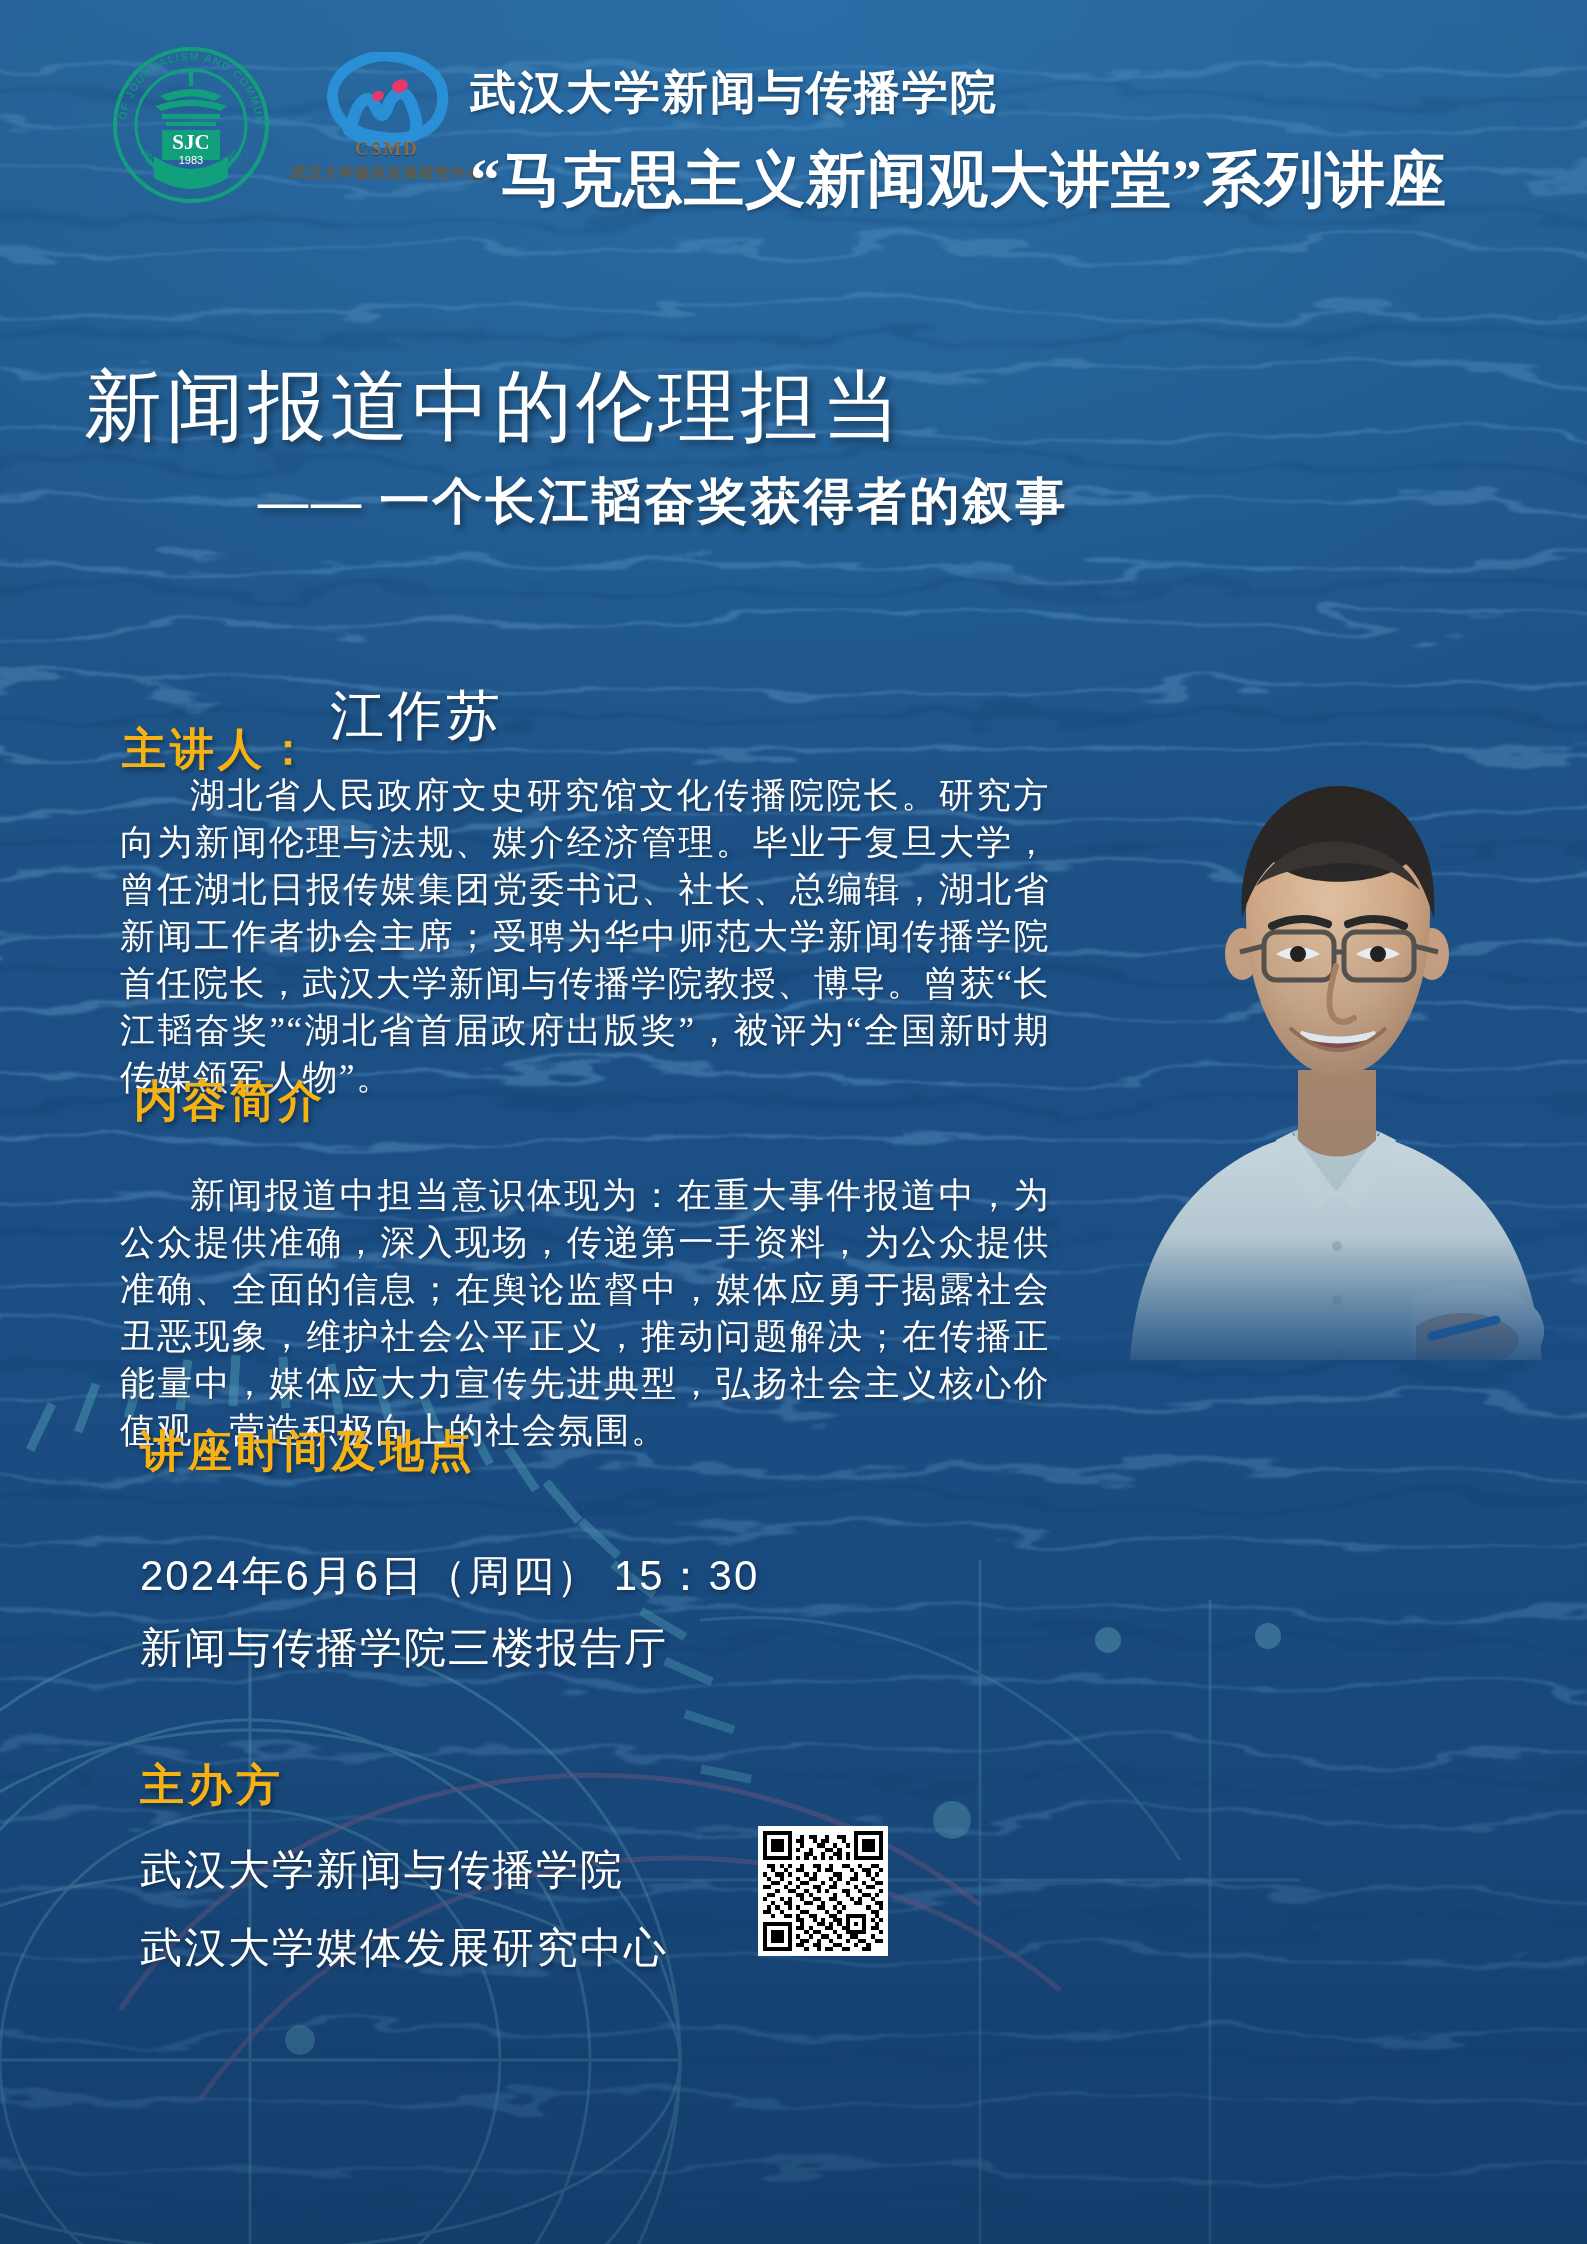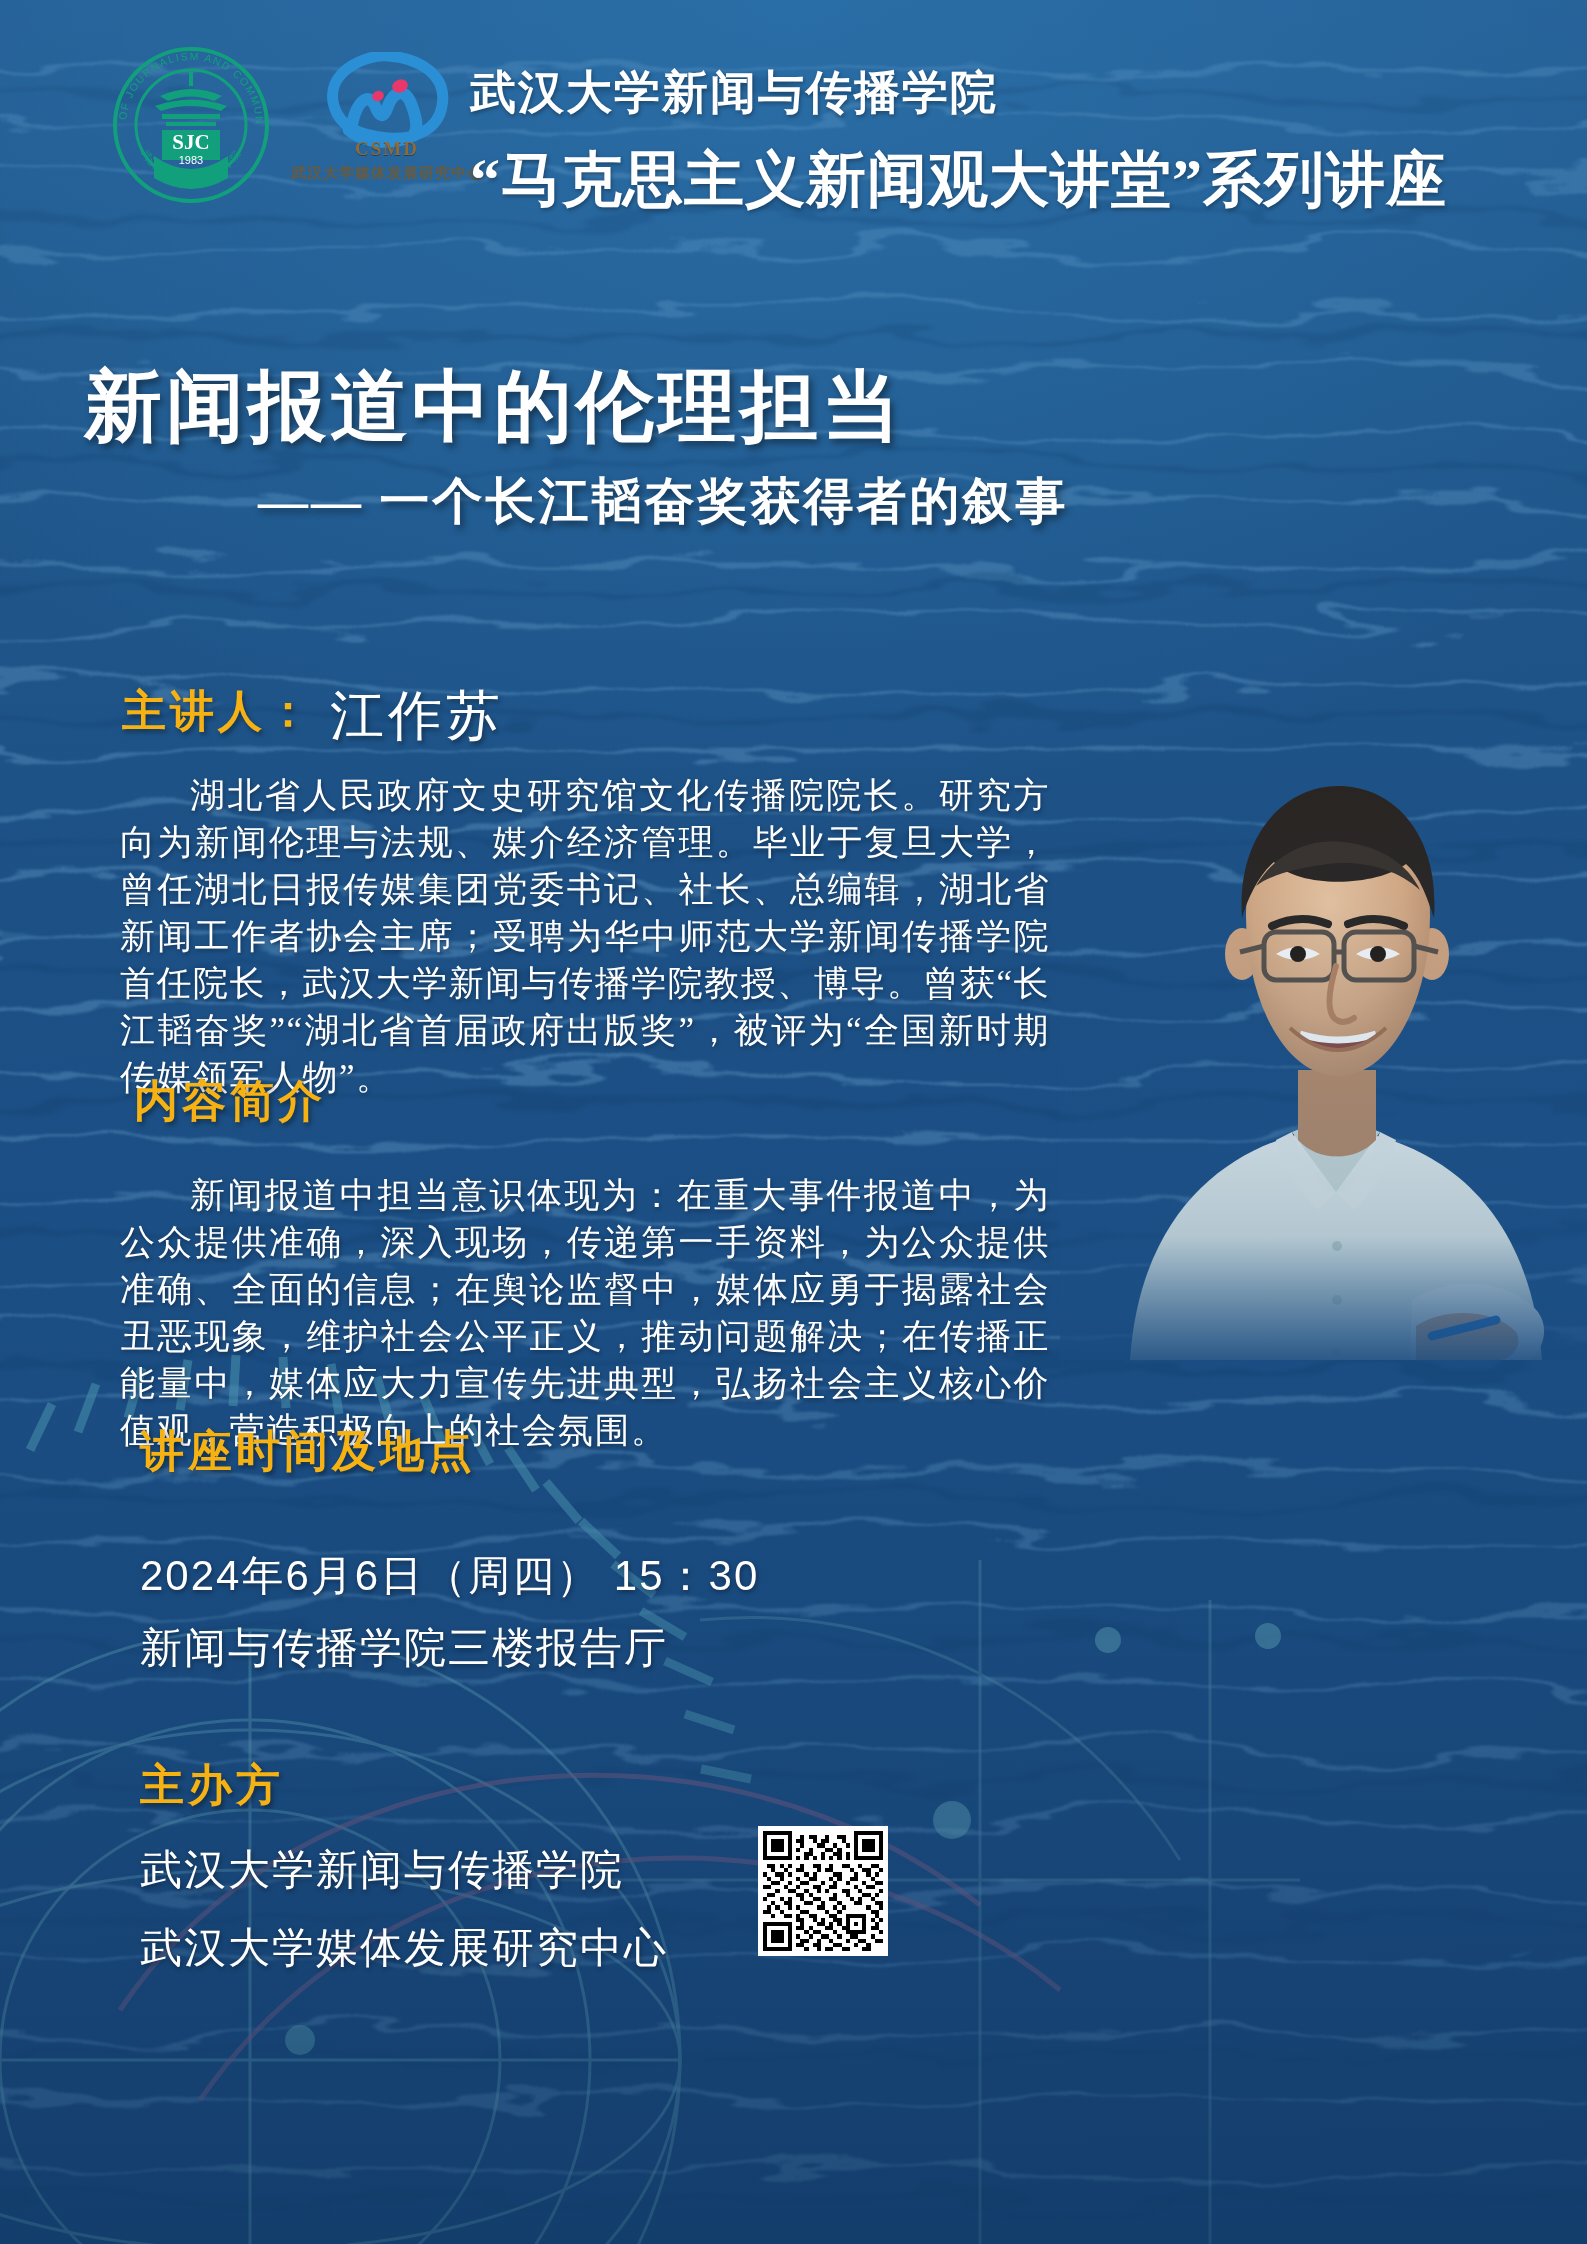--- a/index.html
+++ b/index.html
@@ -48,41 +48,41 @@
     margin-top:16px;
     font-size:60px;font-weight:700;color:#ffffff;letter-spacing:1px;
     font-family:"Liberation Serif","DejaVu Serif",serif;
     text-shadow:1px 2px 4px rgba(0,0,0,.35);
     white-space:nowrap;
   }
 
   
   .title-main{
     position:absolute;left:84px;top:355px;
-    font-size:78px;font-weight:700;color:#ffffff;letter-spacing:4px;
+    font-size:78px;font-weight:400;color:#ffffff;letter-spacing:4px;
     font-family:"Liberation Serif","DejaVu Serif",serif;
     text-shadow:3px 4px 7px rgba(0,0,0,.45);
     white-space:nowrap;
   }
   .title-sub{
     position:absolute;left:258px;top:468px;
     font-size:50px;font-weight:700;color:#ffffff;letter-spacing:3px;
     font-family:"Liberation Serif","DejaVu Serif",serif;
     text-shadow:3px 4px 7px rgba(0,0,0,.45);
     white-space:nowrap;
   }
 
   
   .sec-head{
     position:absolute;
     font-size:44px;font-weight:700;color:#f5b212;letter-spacing:4px;
     text-shadow:2px 3px 5px rgba(0,0,0,.4);
     white-space:nowrap;
   }
-  .speaker-head{left:122px;top:682px;}
+  .speaker-head{left:122px;top:720px;}
   .speaker-name{
     position:absolute;left:330px;top:680px;
     font-size:54px;font-weight:400;color:#ffffff;letter-spacing:4px;
     font-family:"Liberation Serif","DejaVu Serif",serif;
     text-shadow:2px 3px 5px rgba(0,0,0,.4);
     white-space:nowrap;
   }
   .intro-head{left:134px;top:1072px;}
   .time-head{left:140px;top:1422px;}
   .host-head{left:140px;top:1756px;}

